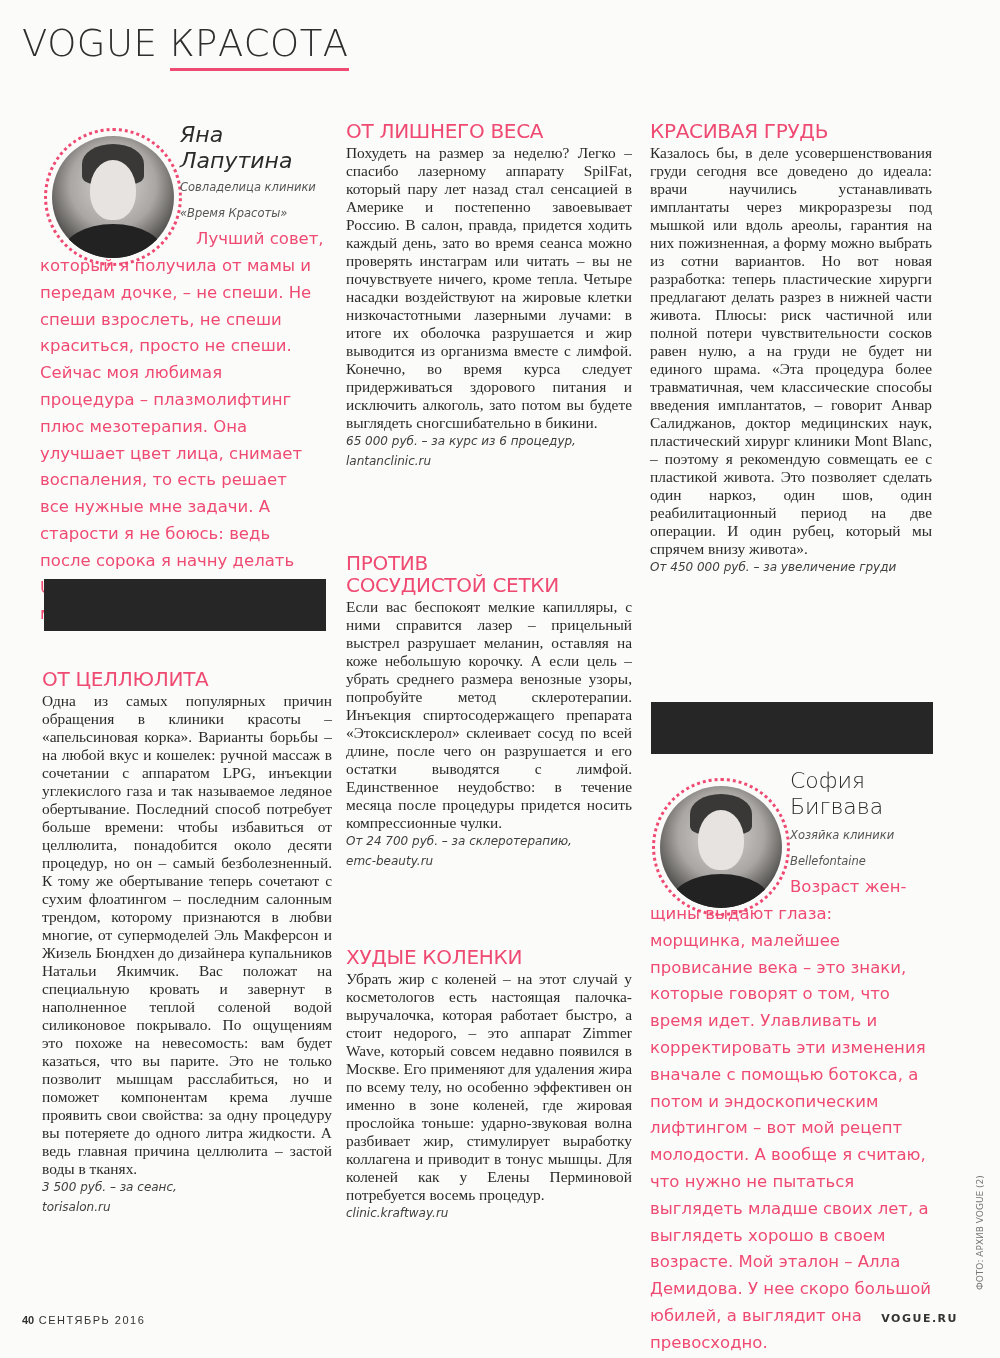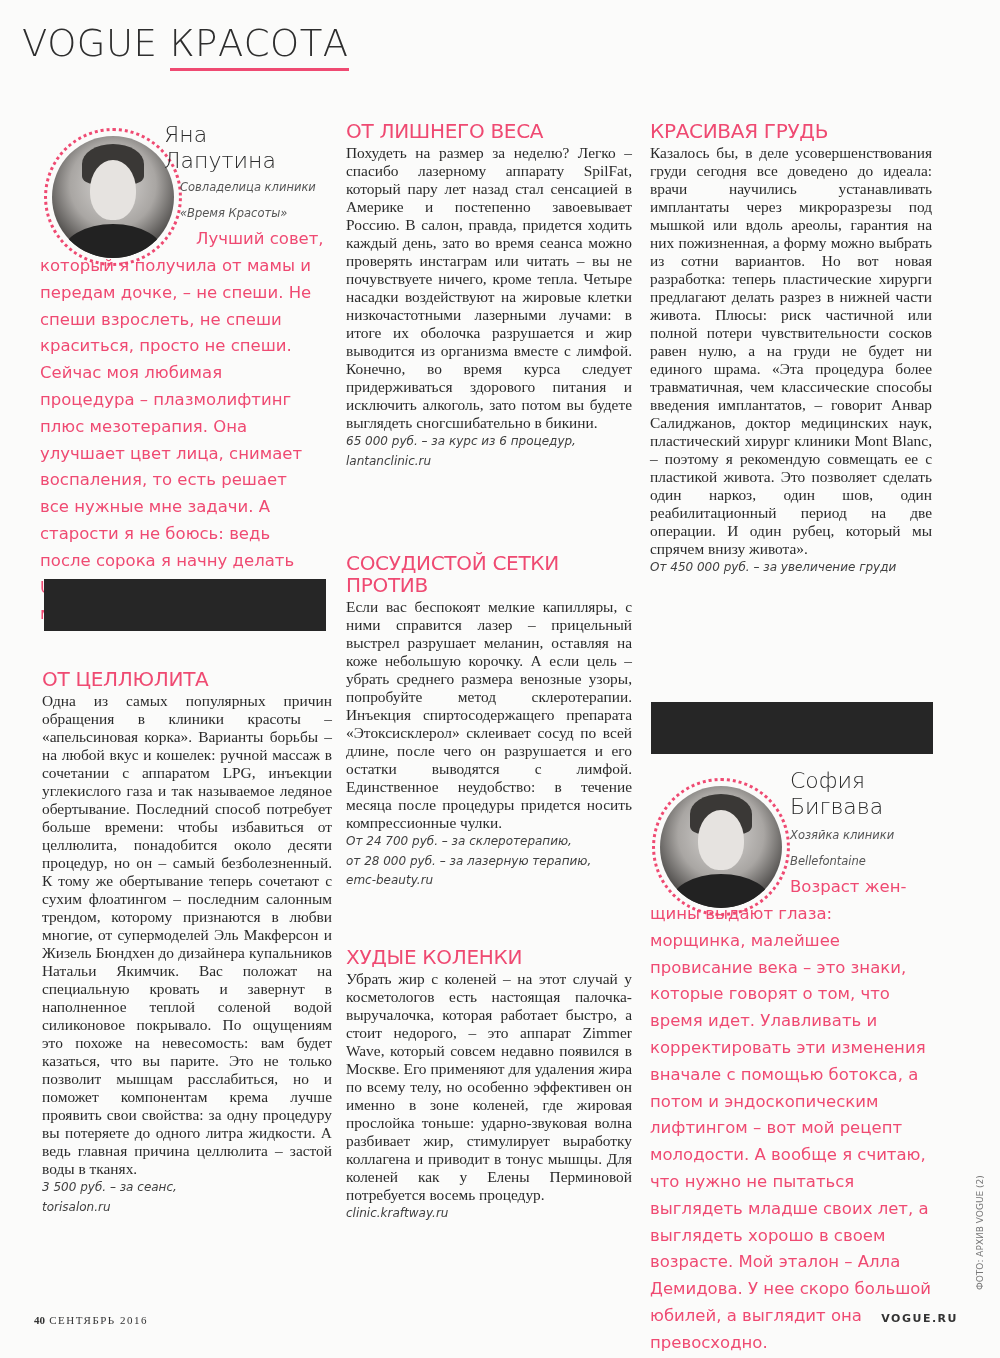--- a/index.html
+++ b/index.html
@@ -31,41 +31,41 @@
   .pname { position: absolute; font-family: "DejaVu Sans", sans-serif; font-weight: 300; font-size: 22px; line-height: 26px; color: #2b2b2b; }
   .prole { position: absolute; font-family: "DejaVu Sans", sans-serif; font-style: italic; font-size: 11.5px; line-height: 26px; color: #555; }
   .quote { position: absolute; font-family: "DejaVu Sans", sans-serif; font-size: 16.5px; line-height: 26.8px; color: #ef4a72; }
 
   .blackbar { position: absolute; background: #262626; }
 
   h2 { margin: 0; font-family: "DejaVu Sans", sans-serif; font-weight: 400; font-size: 20px; line-height: 22px; color: #ef4a72; letter-spacing: -0.3px; }
   .body-text { font-family: "Liberation Serif", serif; font-size: 15.4px; line-height: 18px; text-align: justify; color: #2a2a2a; margin: 2px 0 0 0; hyphens: manual; }
   .price { font-family: "DejaVu Sans", sans-serif; font-style: italic; font-weight: 300; font-size: 12px; line-height: 19.5px; color: #404040; }
 
-  .footer-left { position: absolute; left: 34px; top: 1314px; font-family: Liberation Serif, serif; font-size: 11px; letter-spacing: 1.5px; color: #333; }
+  .footer-left { position: absolute; left: 22px; top: 1314px; font-family: Liberation Sans, sans-serif; font-size: 11px; letter-spacing: 1.5px; color: #333; }
   .footer-left b { font-weight: 700; letter-spacing: 0; }
   .footer-right { position: absolute; right: 42px; top: 1312px; font-family: "DejaVu Sans", sans-serif; font-weight: 700; font-size: 11px; letter-spacing: 1.5px; color: #333; }
   .credit { position: absolute; left: 975px; top: 1290px; transform: rotate(-90deg); transform-origin: left top; font-family: "DejaVu Sans", sans-serif; font-size: 9px; color: #777; white-space: nowrap; }
 </style>
 </head>
 <body>
 
 <div class="masthead">
   <span>VOGUE </span><span class="accent">КРАСОТА</span>
 </div>
 
 <div class="profile" style="left:42px; top:126px; width:300px; height:440px;">
   <div class="avatar" style="left:2px; top:2px;">
     <div class="photo">
       <div class="hair"></div>
         <div class="face"></div>
         <div class="body"></div>
     </div>
   </div>
-  <div class="pname" style="left:122px; top:-4px;">
+  <div class="pname" style="left:138px; top:-4px;font-style:italic;">
     <div>Яна</div>
     <div>Лапутина</div>
   </div>
   <div class="prole" style="left:138px; top:48px;">
     <div>Совладелица клиники</div>
     <div>«Время Красоты»</div>
   </div>
   <div class="quote" style="left:154px; top:100px;text-align:center;">Лучший совет,</div>
   <div class="quote" style="left:-2px; top:127px; width:276px;">который я получила от мамы и передам дочке, – не спеши. Не спеши взрослеть, не спеши краситься, просто не спеши. Сейчас моя любимая процедура – плазмолифтинг плюс мезотерапия. Она улучшает цвет лица, снимает воспаления, то есть решает все нужные мне задачи. А старости я не боюсь: ведь после сорока я начну делать Ulthera System и, значит, буду молодой.</div>
 </div>
@@ -85,27 +85,26 @@
   <h2>ОТ ЛИШНЕГО ВЕСА</h2>
   <p class="body-text">Похудеть на размер за неделю? Легко – спасибо лазерному аппарату SpilFat, который пару лет назад стал сенсацией в Америке и постепенно завоевывает Россию. В салон, правда, придется ходить каждый день, зато во время сеанса можно проверять инстаграм или читать – вы не почувствуете ничего, кроме тепла. Четыре насадки воздействуют на жировые клетки низкочастотными лазерными лучами: в итоге их оболочка разрушается и жир выводится из организма вместе с лимфой. Конечно, во время курса следует придерживаться здорового питания и исключить алкоголь, зато потом вы будете выглядеть сногсшибательно в бикини.</p>
   <div class="price">
     <div>65 000 руб. – за курс из 6 процедур,</div>
     <div>lantanclinic.ru</div>
   </div>
 </div>
 
 <div class="col col2" style="top:552px;">
   <h2>
+    <div>ПРОТИВ</div>
     <div>СОСУДИСТОЙ СЕТКИ</div>
-    <div>ПРОТИВ</div>
   </h2>
   <p class="body-text">Если вас беспокоят мелкие капилляры, с ними справится лазер – прицельный выстрел разрушает меланин, оставляя на коже небольшую корочку. А если цель – убрать среднего размера венозные узоры, попробуйте метод склеротерапии. Инъекция спиртосодержащего препарата «Этоксисклерол» склеивает сосуд по всей длине, после чего он разрушается и его остатки выводятся с лимфой. Единственное неудобство: в течение месяца после процедуры придется носить компрессионные чулки.</p>
   <div class="price">
     <div>От 24 700 руб. – за склеротерапию,</div>
-    <div>от 28 000 руб. – за лазерную терапию,</div>
     <div>emc-beauty.ru</div>
   </div>
 </div>
 
 <div class="col col2" style="top:946px;">
   <h2>ХУДЫЕ КОЛЕНКИ</h2>
   <p class="body-text">Убрать жир с коленей – на этот случай у косметологов есть настоящая палочка-выручалочка, которая работает быстро, а стоит недорого, – это аппарат Zimmer Wave, который совсем недавно появился в Москве. Его применяют для удаления жира по всему телу, но особенно эффективен он именно в зоне коленей, где жировая прослойка тоньше: ударно-звуковая волна разбивает жир, стимулирует выработку коллагена и приводит в тонус мышцы. Для коленей как у Елены Перминовой потребуется восемь процедур.</p>
   <div class="price">
     <div>clinic.kraftway.ru</div>
   </div>

